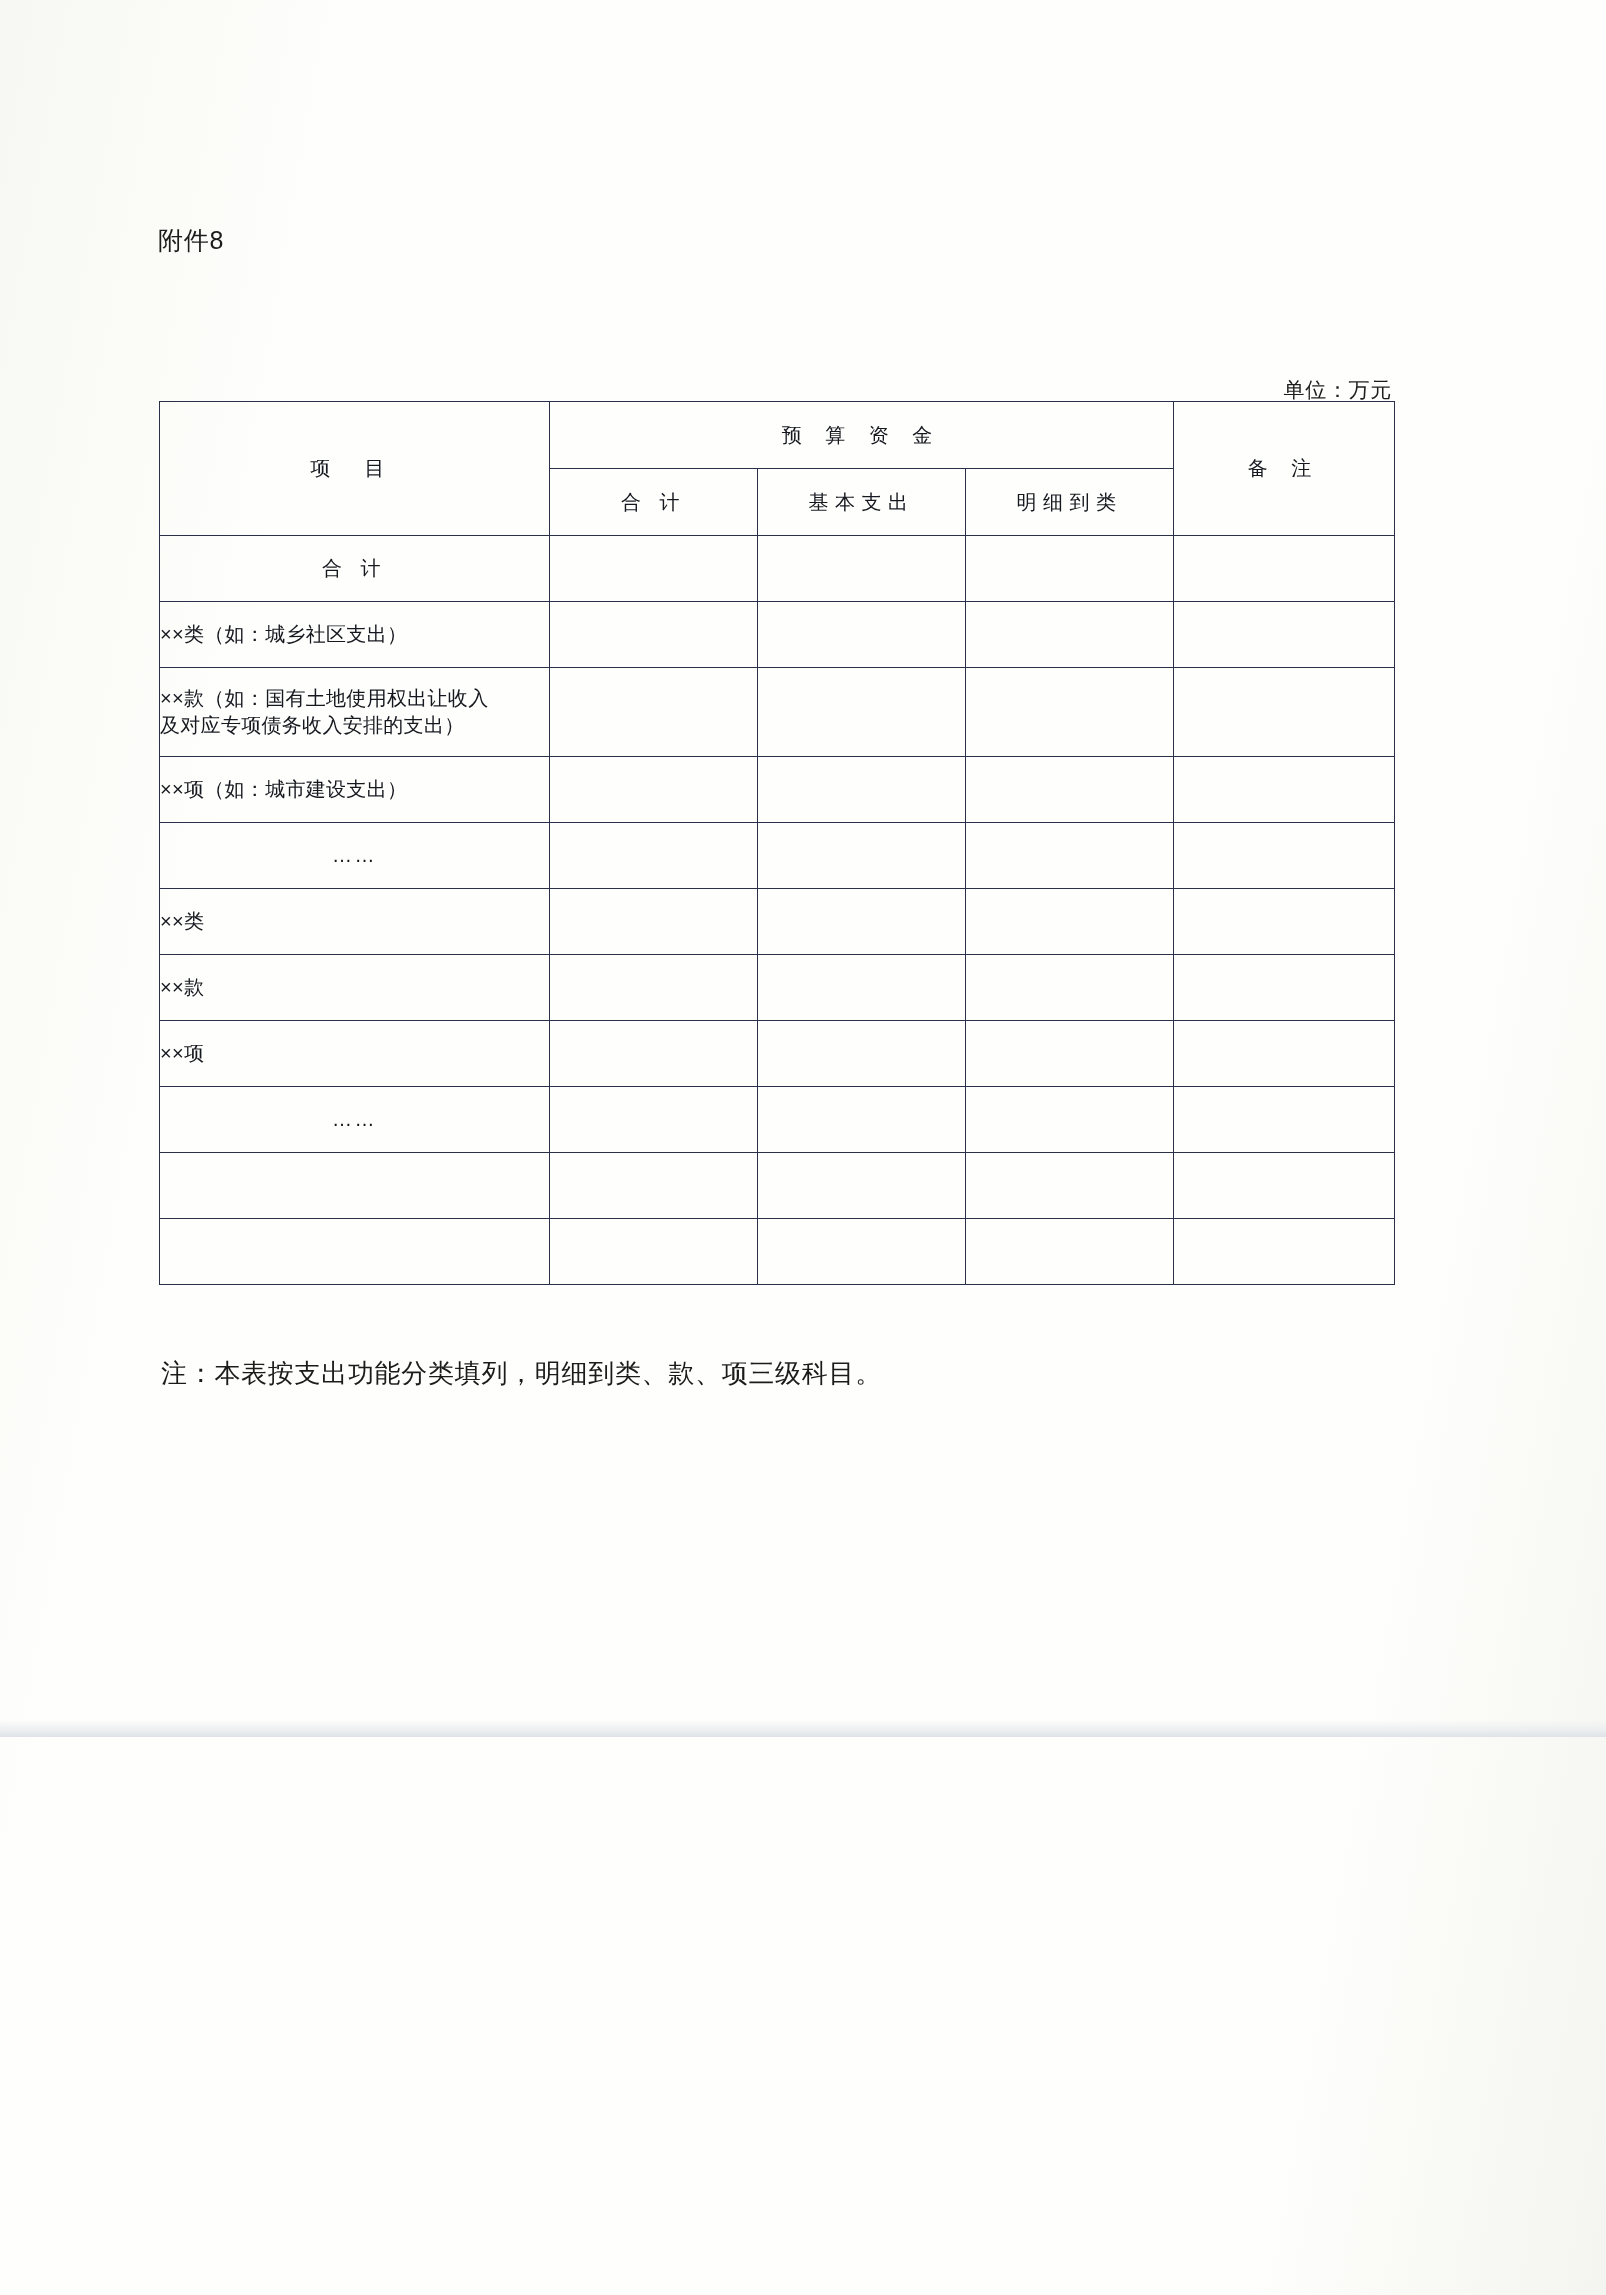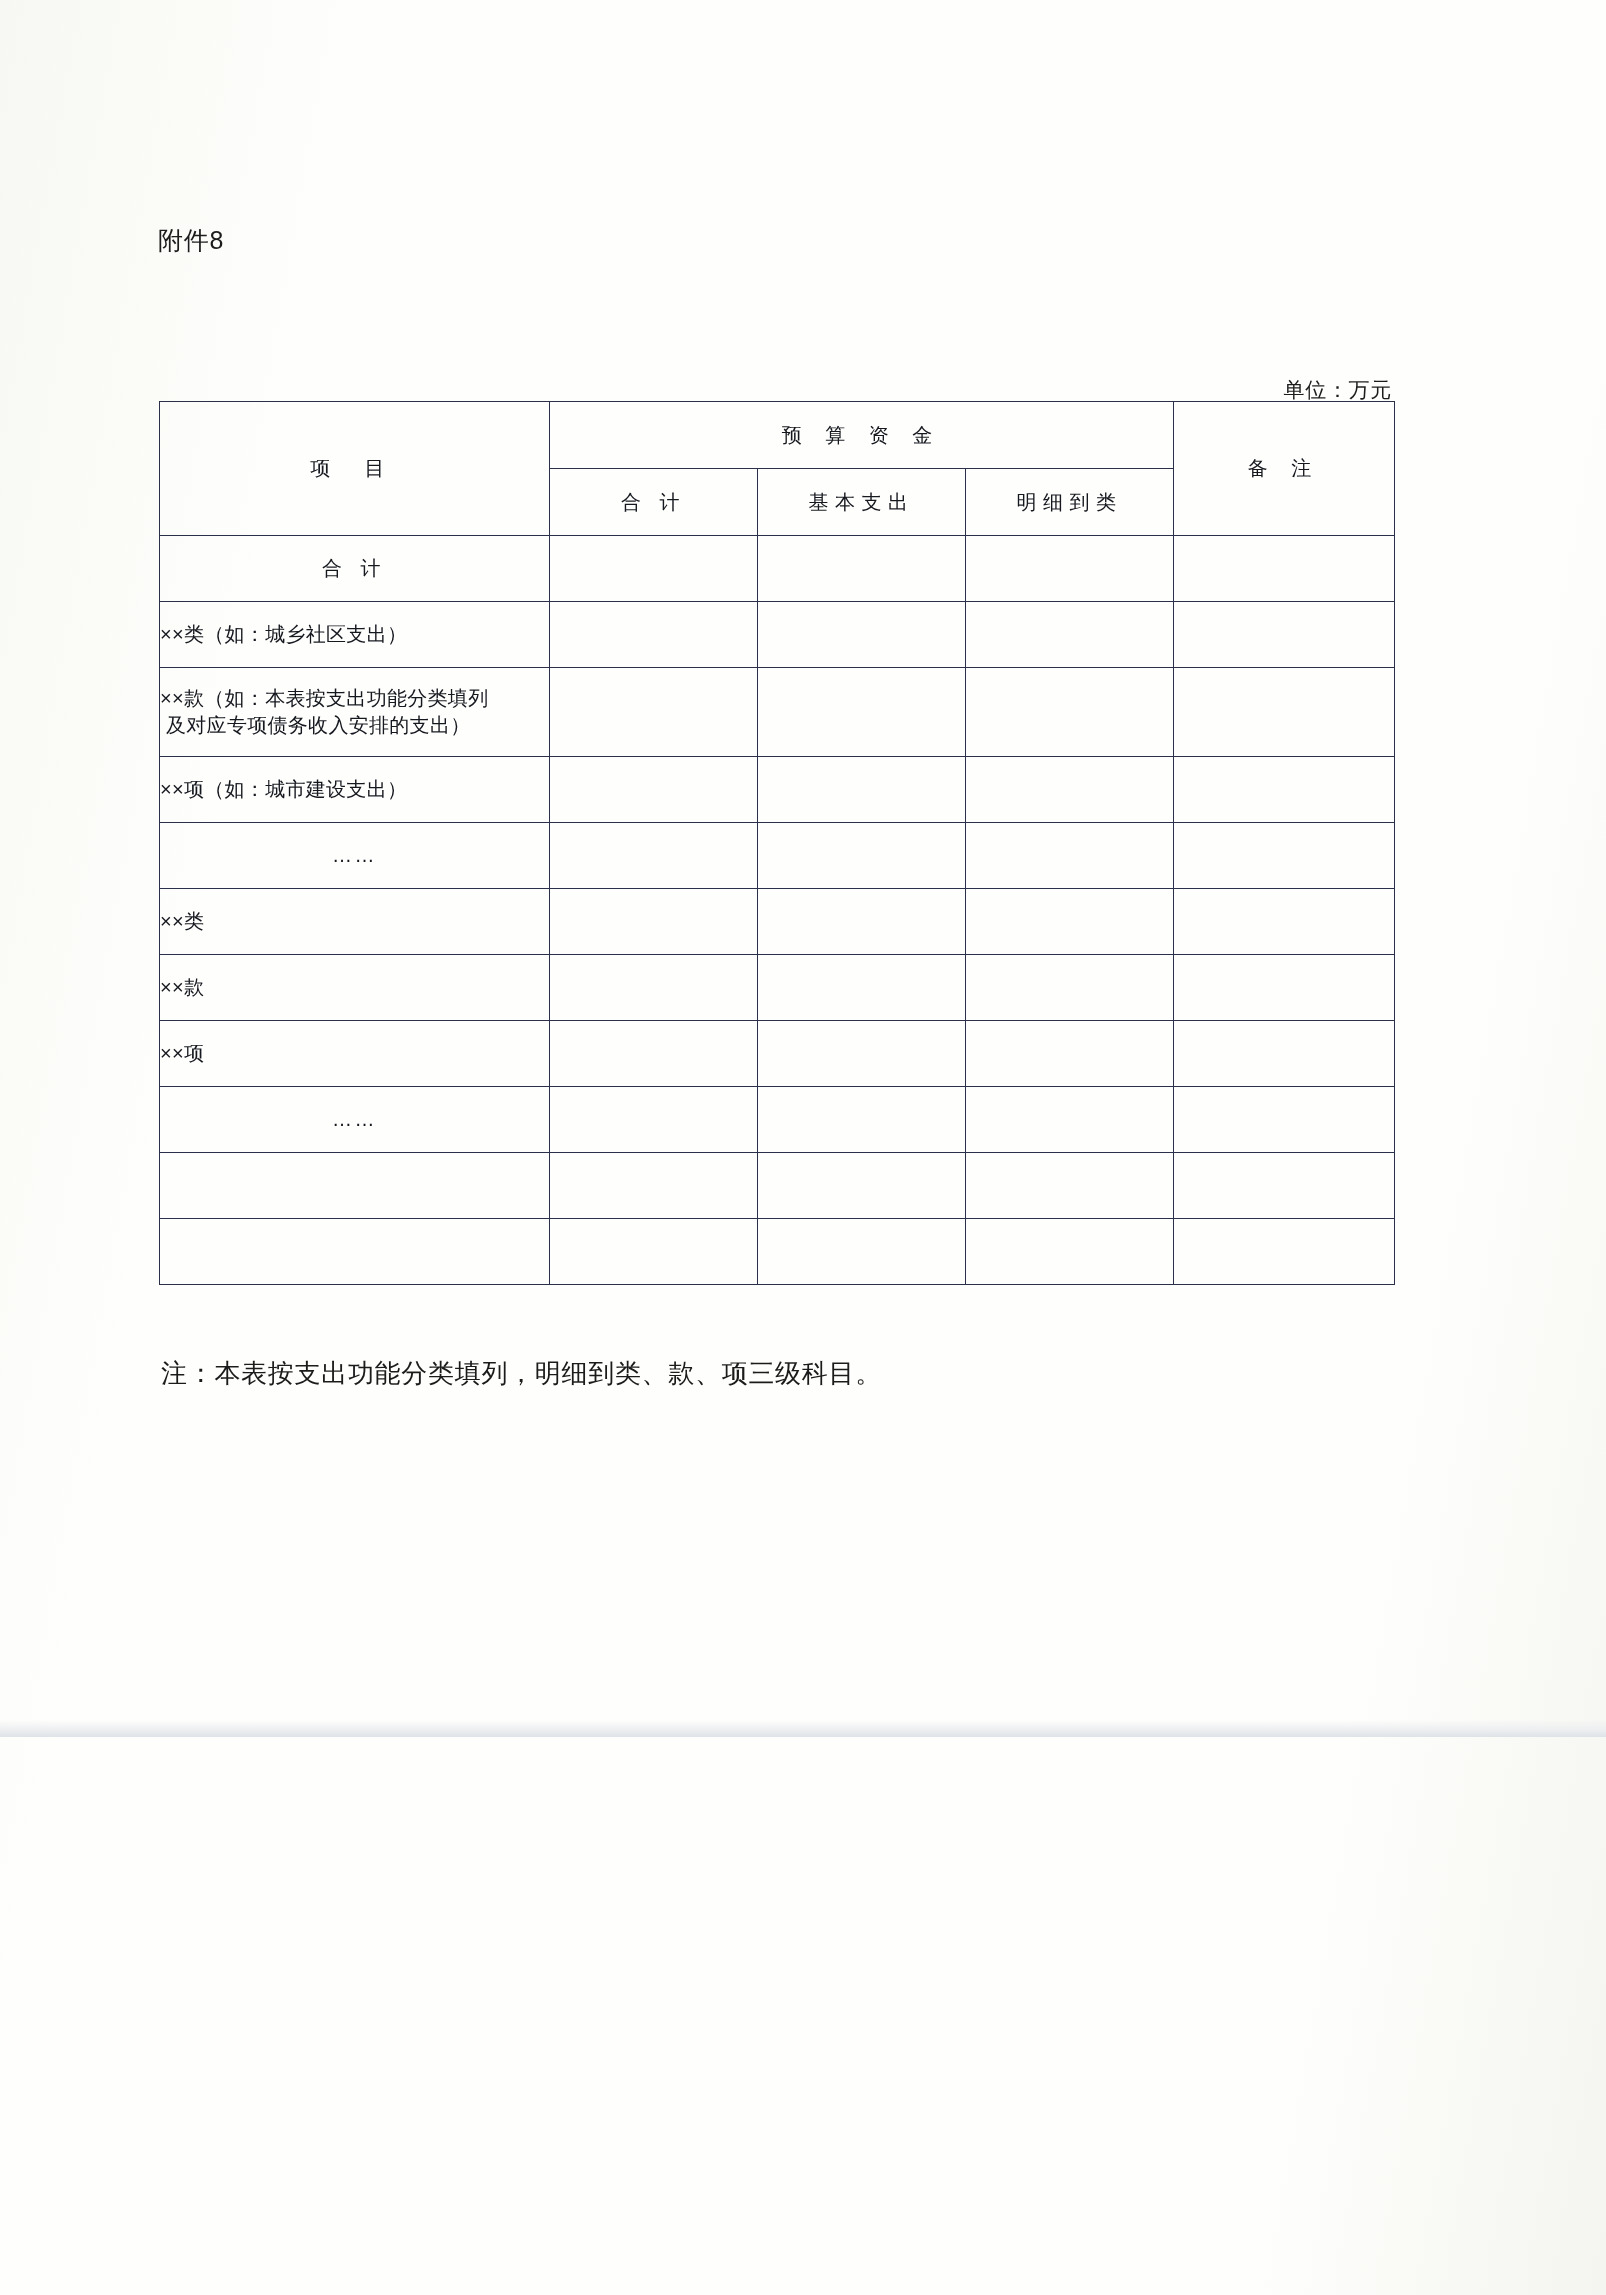--- a/index.html
+++ b/index.html
@@ -125,21 +125,21 @@
     letter-spacing: 6.5px;
   }
   td.label.dots {
     text-align: center;
     padding-left: 0;
     letter-spacing: 2.6px;
   }
   .ind1 { padding-left: 38px; }
   .ind2 { padding-left: 70px; }
   .twoline { height: 88px; }
-  .twoline .line2 { display: block; margin-left: 6px; }
+  .twoline .line2 { display: block; }
 
   .footnote {
     position: absolute;
     left: 161px;
     top: 1356px;
     font-size: 26px;
     letter-spacing: 0.7px;
     color: #1b1b1b;
     white-space: nowrap;
   }
@@ -197,21 +197,21 @@
         <tr>
           <td class="label">××类（如：城乡社区支出）</td>
           <td></td>
           <td></td>
           <td></td>
           <td></td>
         </tr>
 
         <tr>
           <td class="label ind1 twoline">
-            <span>××款（如：本表按支出功能分类填列</span>
+            <span>××款（如：国有土地使用权出让收入</span>
             <span class="line2">及对应专项债务收入安排的支出）</span>
           </td>
           <td></td>
           <td></td>
           <td></td>
           <td></td>
         </tr>
 
         <tr>
           <td class="label ind2">××项（如：城市建设支出）</td>

